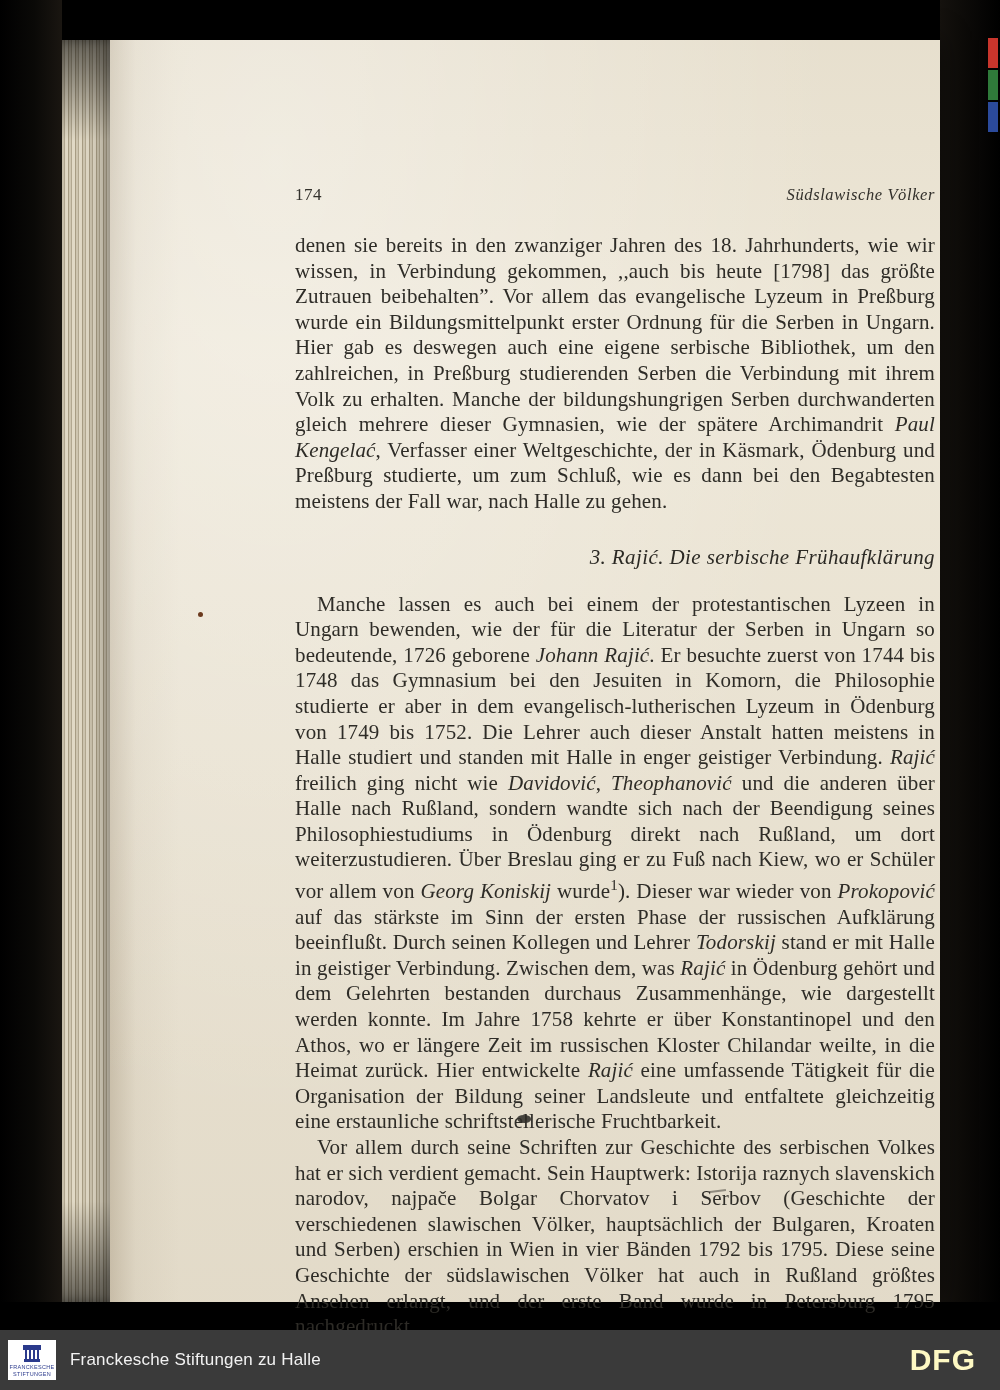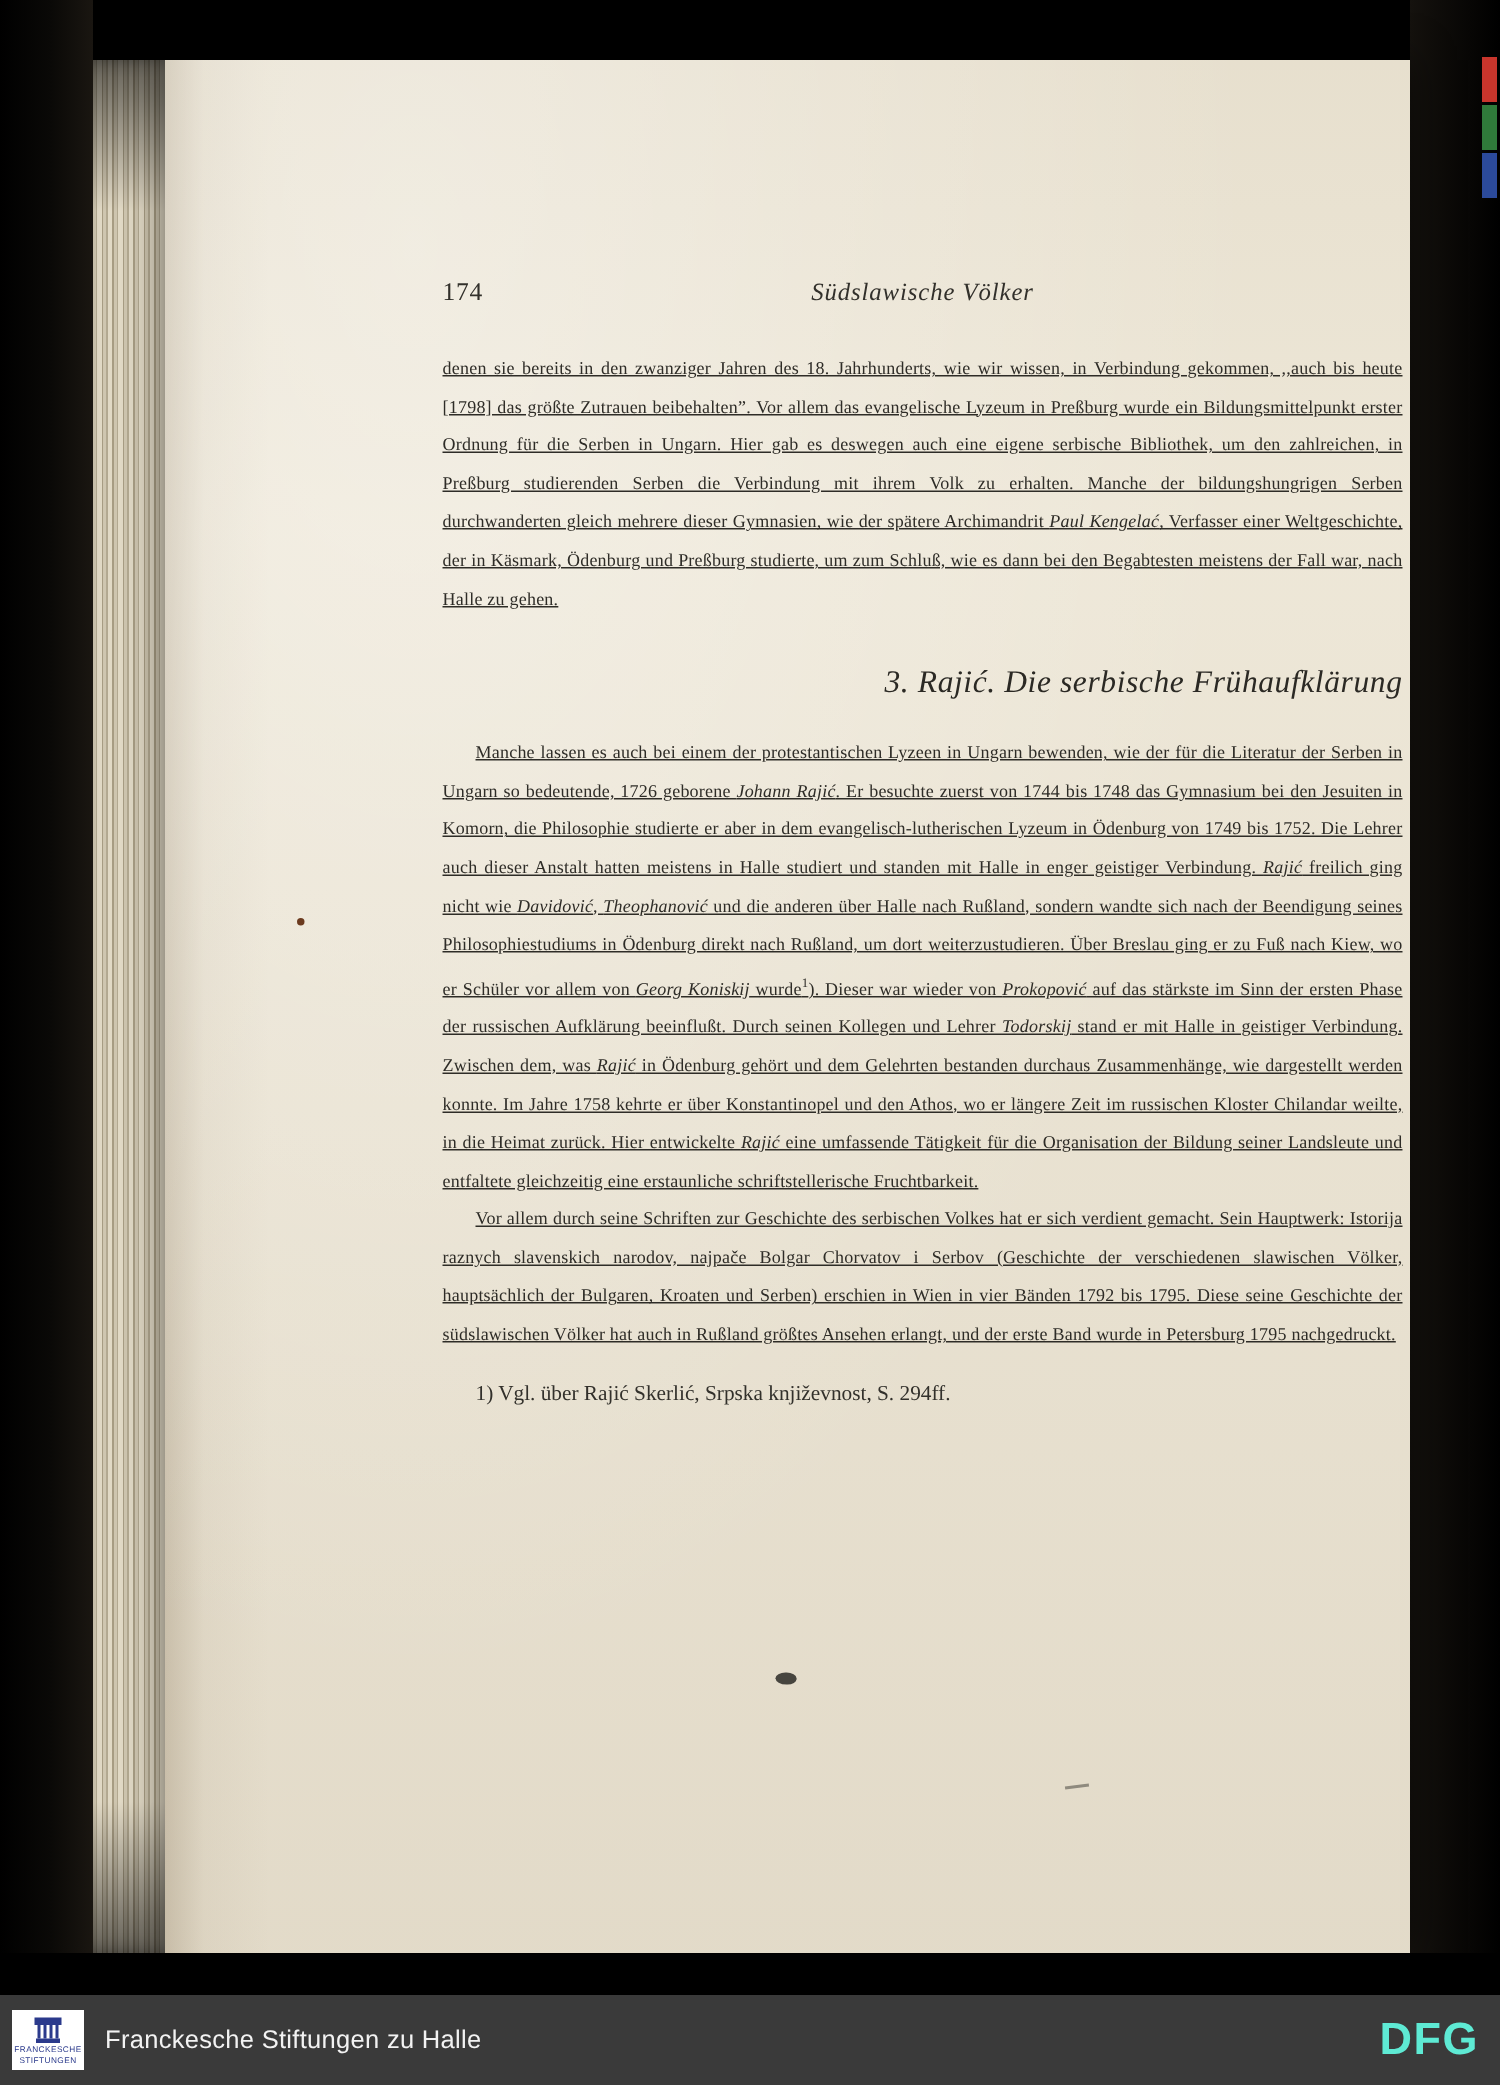--- a/index.html
+++ b/index.html
@@ -108,38 +108,37 @@
     position: absolute;
     left: 0; top: 0;
     font-size: 17px;
     letter-spacing: .5px;
     color: #32302b;
   }
   .head-title {
     position: absolute;
     left: 0; right: 0;
     top: 0;
-    text-align: center;
+    text-align: right;
     font-style: italic;
     font-size: 16.5px;
     letter-spacing: .6px;
     color: #32302b;
   }
 
   p.body {
     margin: 0;
-    font-size: 12px;
+    font-size: 21px;
     line-height: 25.6px;
     text-align: justify;
     text-justify: inter-word;
     letter-spacing: .15px;
     color: #2e2c27;
     -webkit-hyphens: none;
     hyphens: none;
-    text-decoration: underline;
   }
   p.body + p.body { margin-top: 0; }
   p.indent { text-indent: 22px; }
 
   h2.section {
     margin: 30px 0 22px 0;
     text-align: right;
     font-style: italic;
     font-weight: normal;
     font-size: 21px;
@@ -226,22 +225,22 @@
   }
   #footer .footer-text {
     margin-left: 14px;
     color: #f2f2f2;
     font-family: "Liberation Sans", sans-serif;
     font-size: 17px;
     letter-spacing: .2px;
   }
   #footer .dfg {
     margin-left: auto;
-    margin-right: 14px;
-    color: #5eead4;
+    margin-right: 24px;
+    color: #fef9c3;
     font-family: "Liberation Sans", sans-serif;
     font-weight: bold;
     font-size: 30px;
     letter-spacing: 1px;
   }
 </style>
 </head>
 <body>
 
 <div id="scan">

